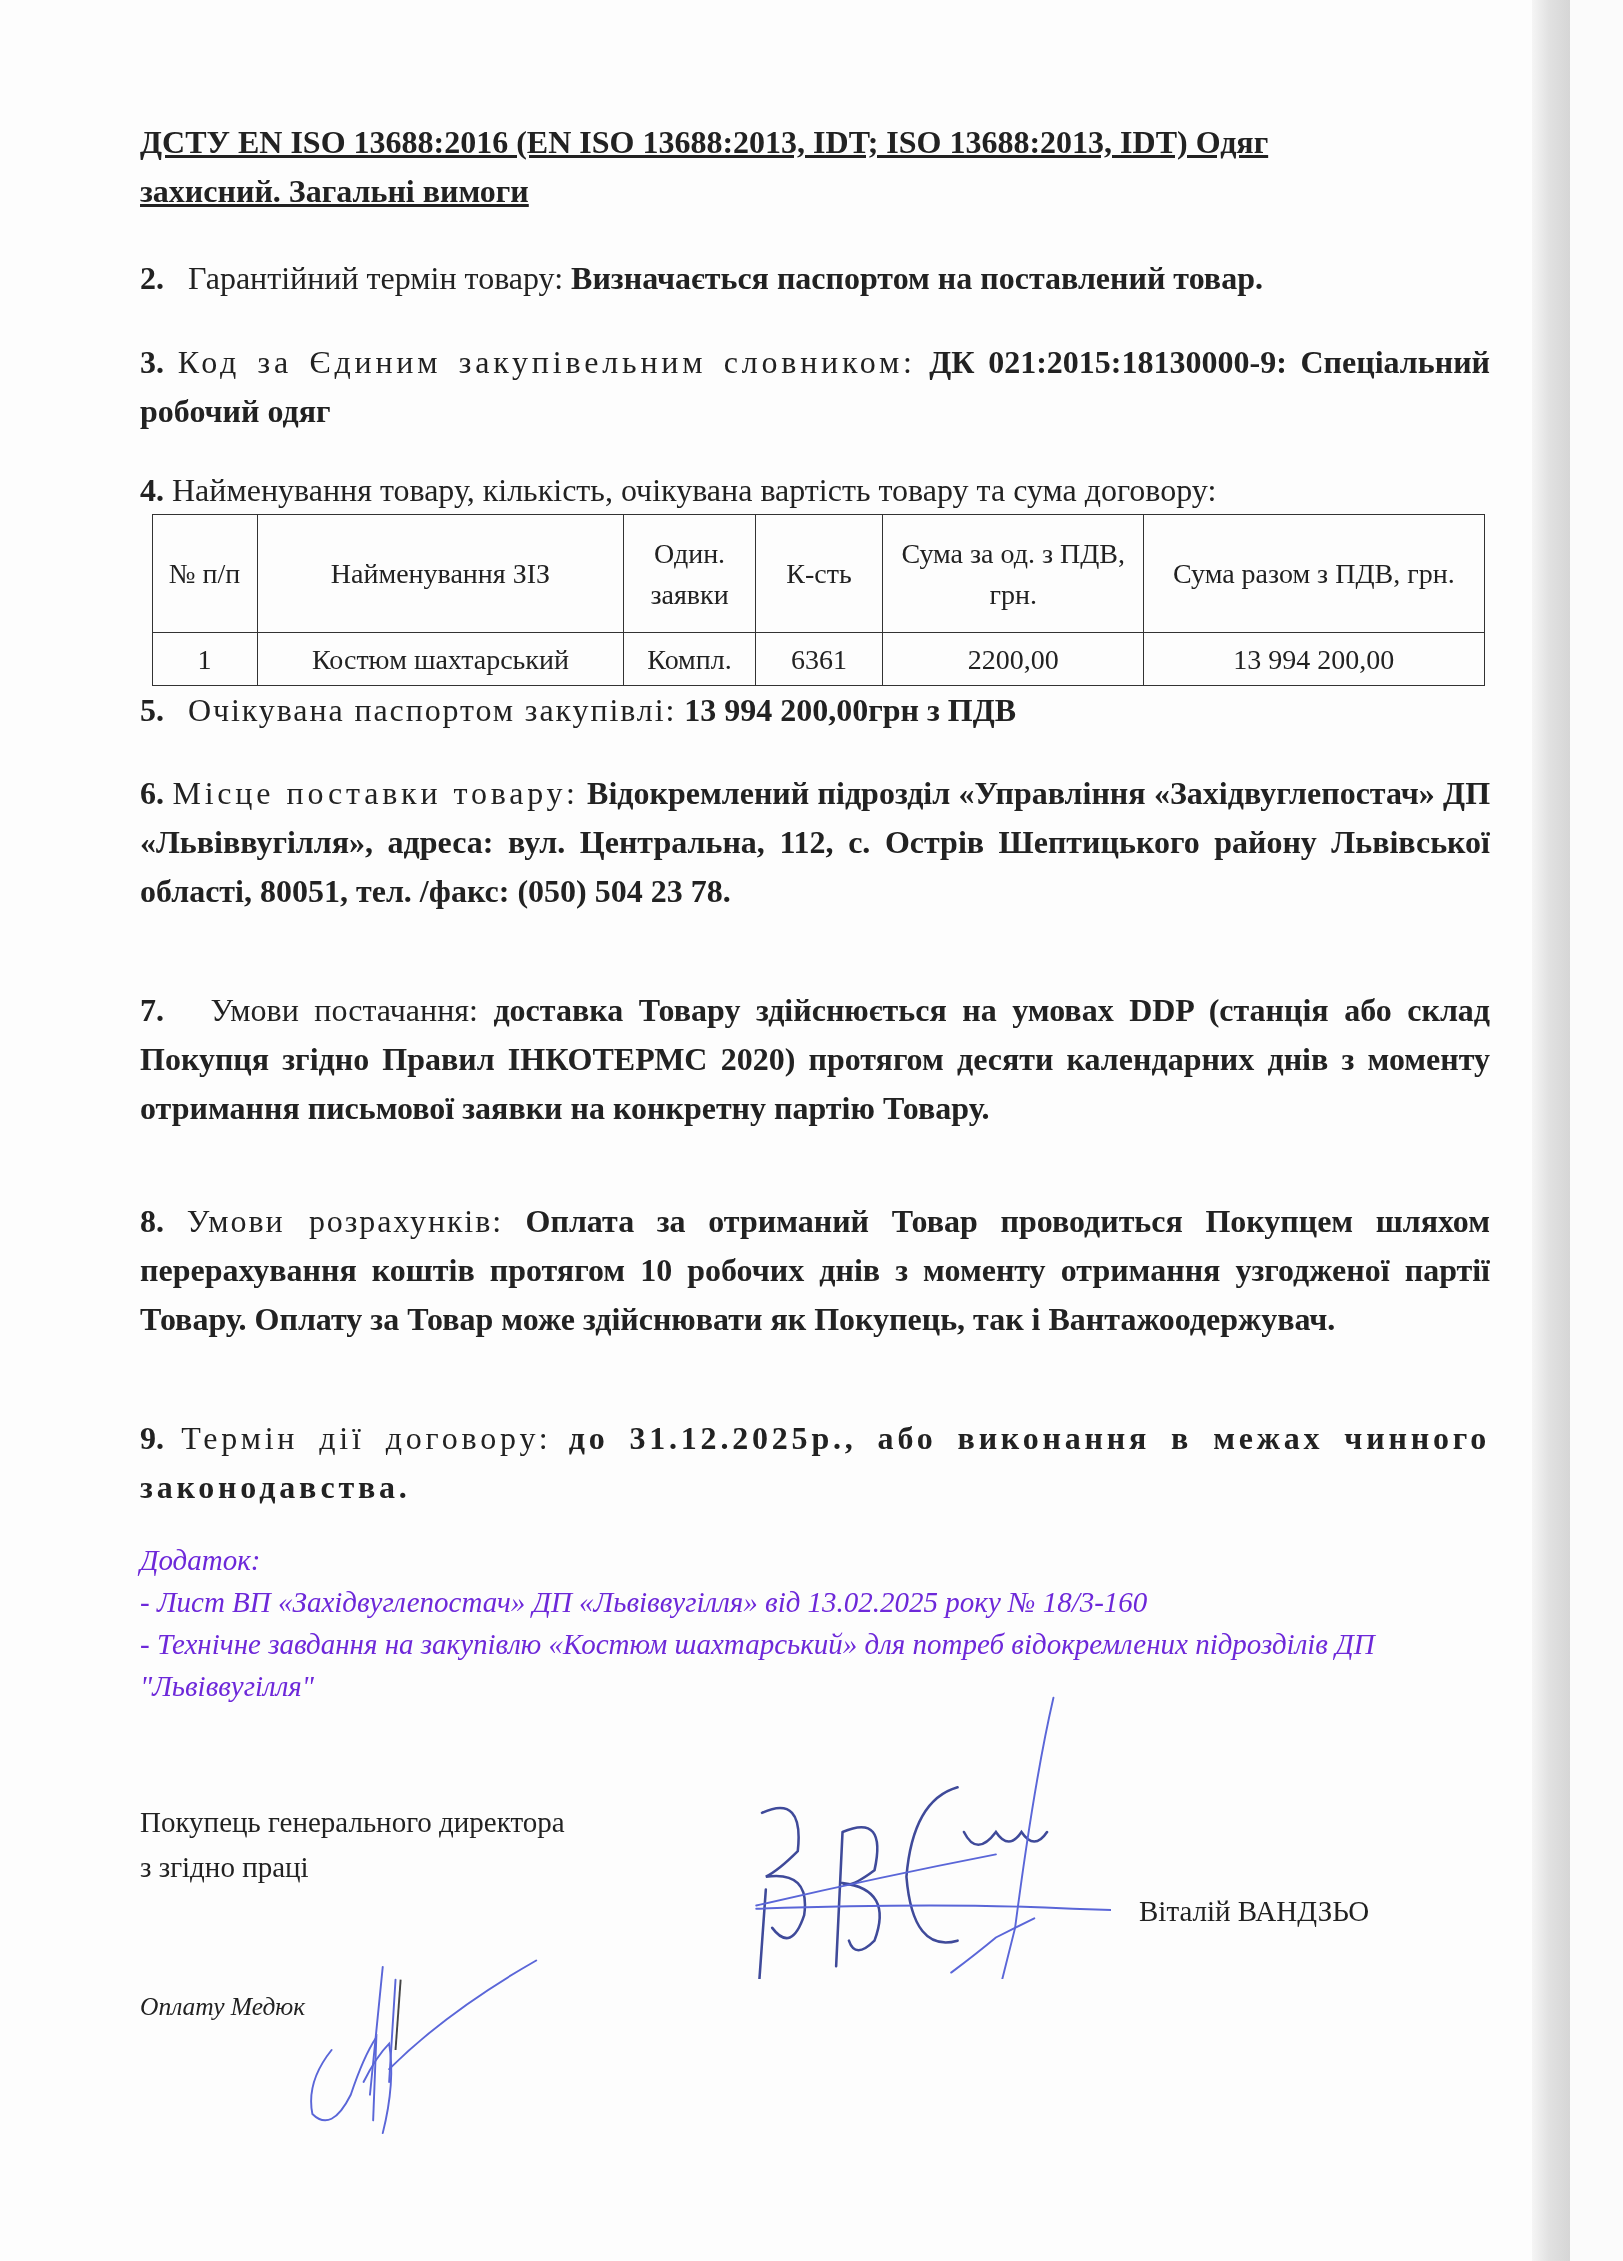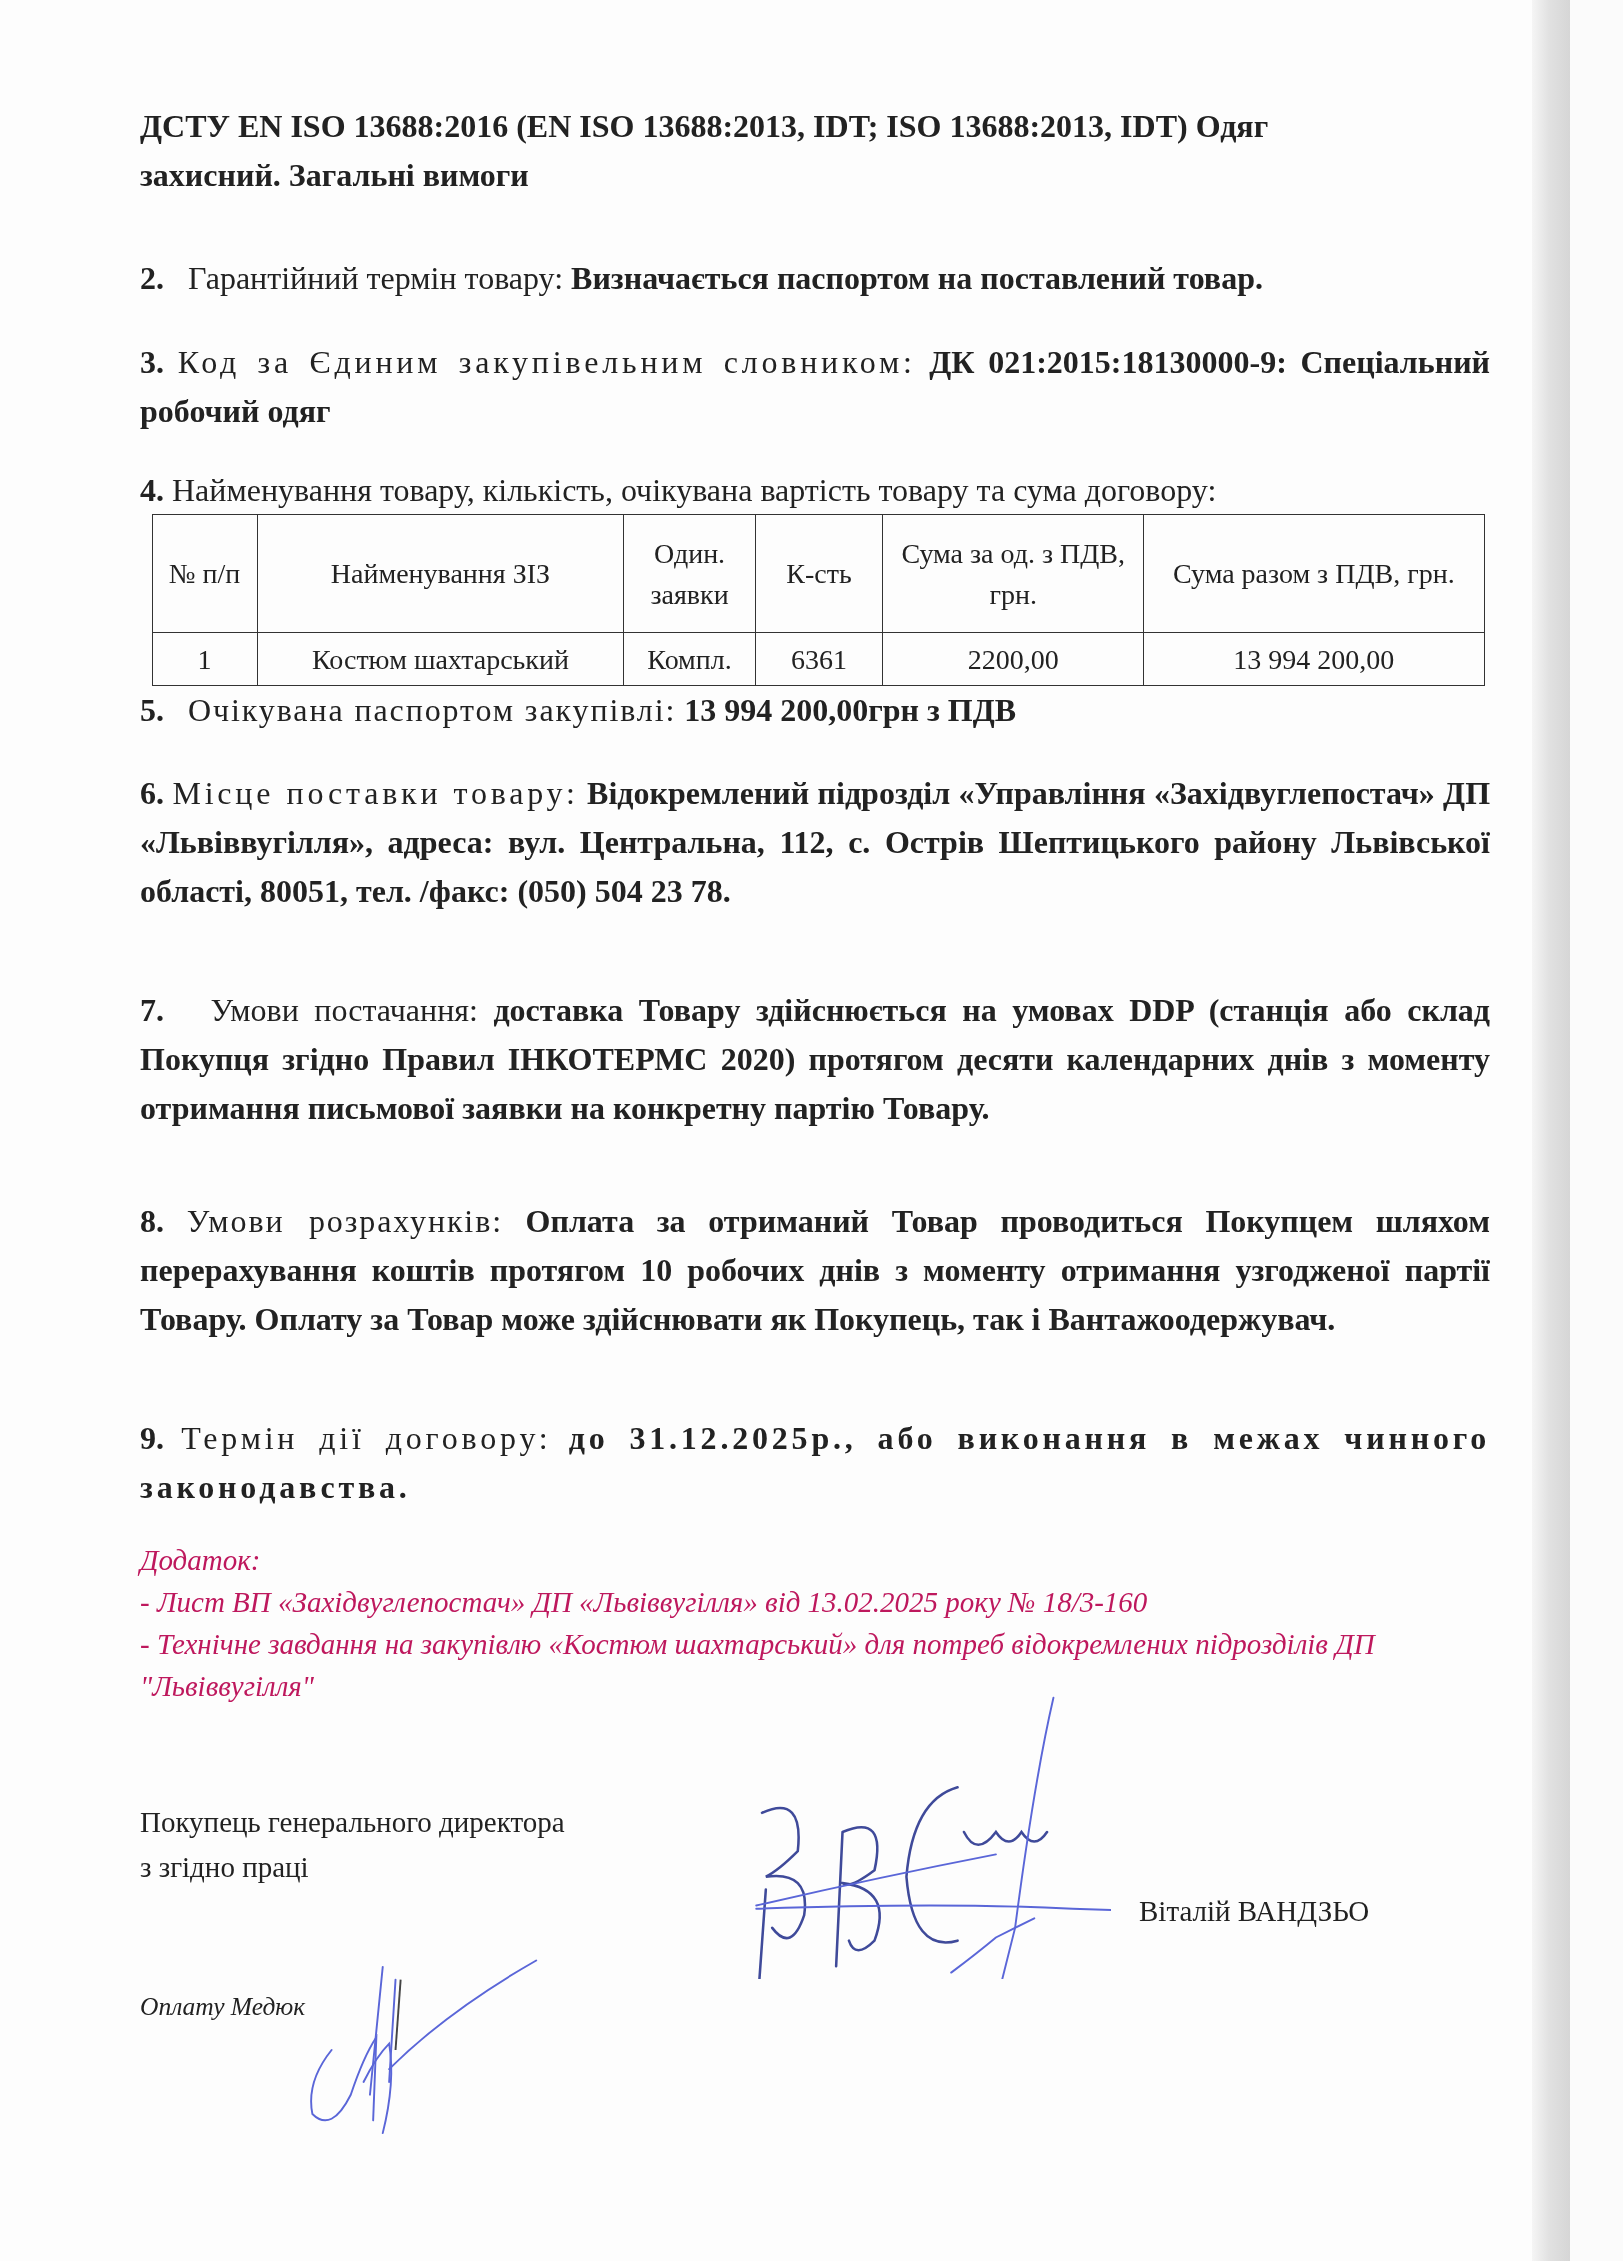--- a/index.html
+++ b/index.html
@@ -35,21 +35,21 @@
   .sig { position:absolute; }
 </style>
 </head>
 <body>
 
 <div class="scan-strip"></div>
 <div class="scan-edge"></div>
 
 <div class="page">
 
-  <div class="block b" style="top:102px;">
+  <div class="block b" style="top:118px;text-decoration:underline;">
     <div>ДСТУ EN ISO 13688:2016 (EN ISO 13688:2013, IDT; ISO 13688:2013, IDT) Одяг</div>
     <div>захисний. Загальні вимоги</div>
   </div>
 
   <div class="block" style="top:254px;">
     <span class="num">2.</span>&nbsp;&nbsp;
     <span>Гарантійний термін товару:</span>
     <span class="b">Визначається паспортом на поставлений товар.</span>
   </div>
 
@@ -110,21 +110,21 @@
     <span class="sp">Умови розрахунків:</span>
     <span class="b">Оплата за отриманий Товар проводиться Покупцем шляхом перерахування коштів протягом 10 робочих днів з моменту отримання узгодженої партії Товару. Оплату за Товар може здійснювати як Покупець, так і Вантажоодержувач.</span>
   </div>
 
   <div class="block just" style="top:1414px;">
     <span class="num">9.</span>
     <span class="sp2">Термін дії договору:</span>
     <span class="b sp2">до 31.12.2025р., або виконання в межах чинного законодавства.</span>
   </div>
 
-  <div class="block italic" style="top:1539px; font-size:29px; line-height:42px; color:#be185d;">
+  <div class="block italic" style="top:1539px; font-size:29px; line-height:42px; color:#6d28d9;">
     <div>Додаток:</div>
     <div>-  Лист  ВП «Західвуглепостач»  ДП «Львіввугілля» від 13.02.2025 року  № 18/3-160</div>
     <div>- Технічне завдання на закупівлю «Костюм шахтарський» для потреб відокремлених підрозділів  ДП "Львіввугілля"</div>
   </div>
 
   <div class="block" style="top:1800px; font-size:29px; line-height:45px;">
     <div>Покупець генерального директора</div>
     <div>з згідно праці</div>
   </div>
 

